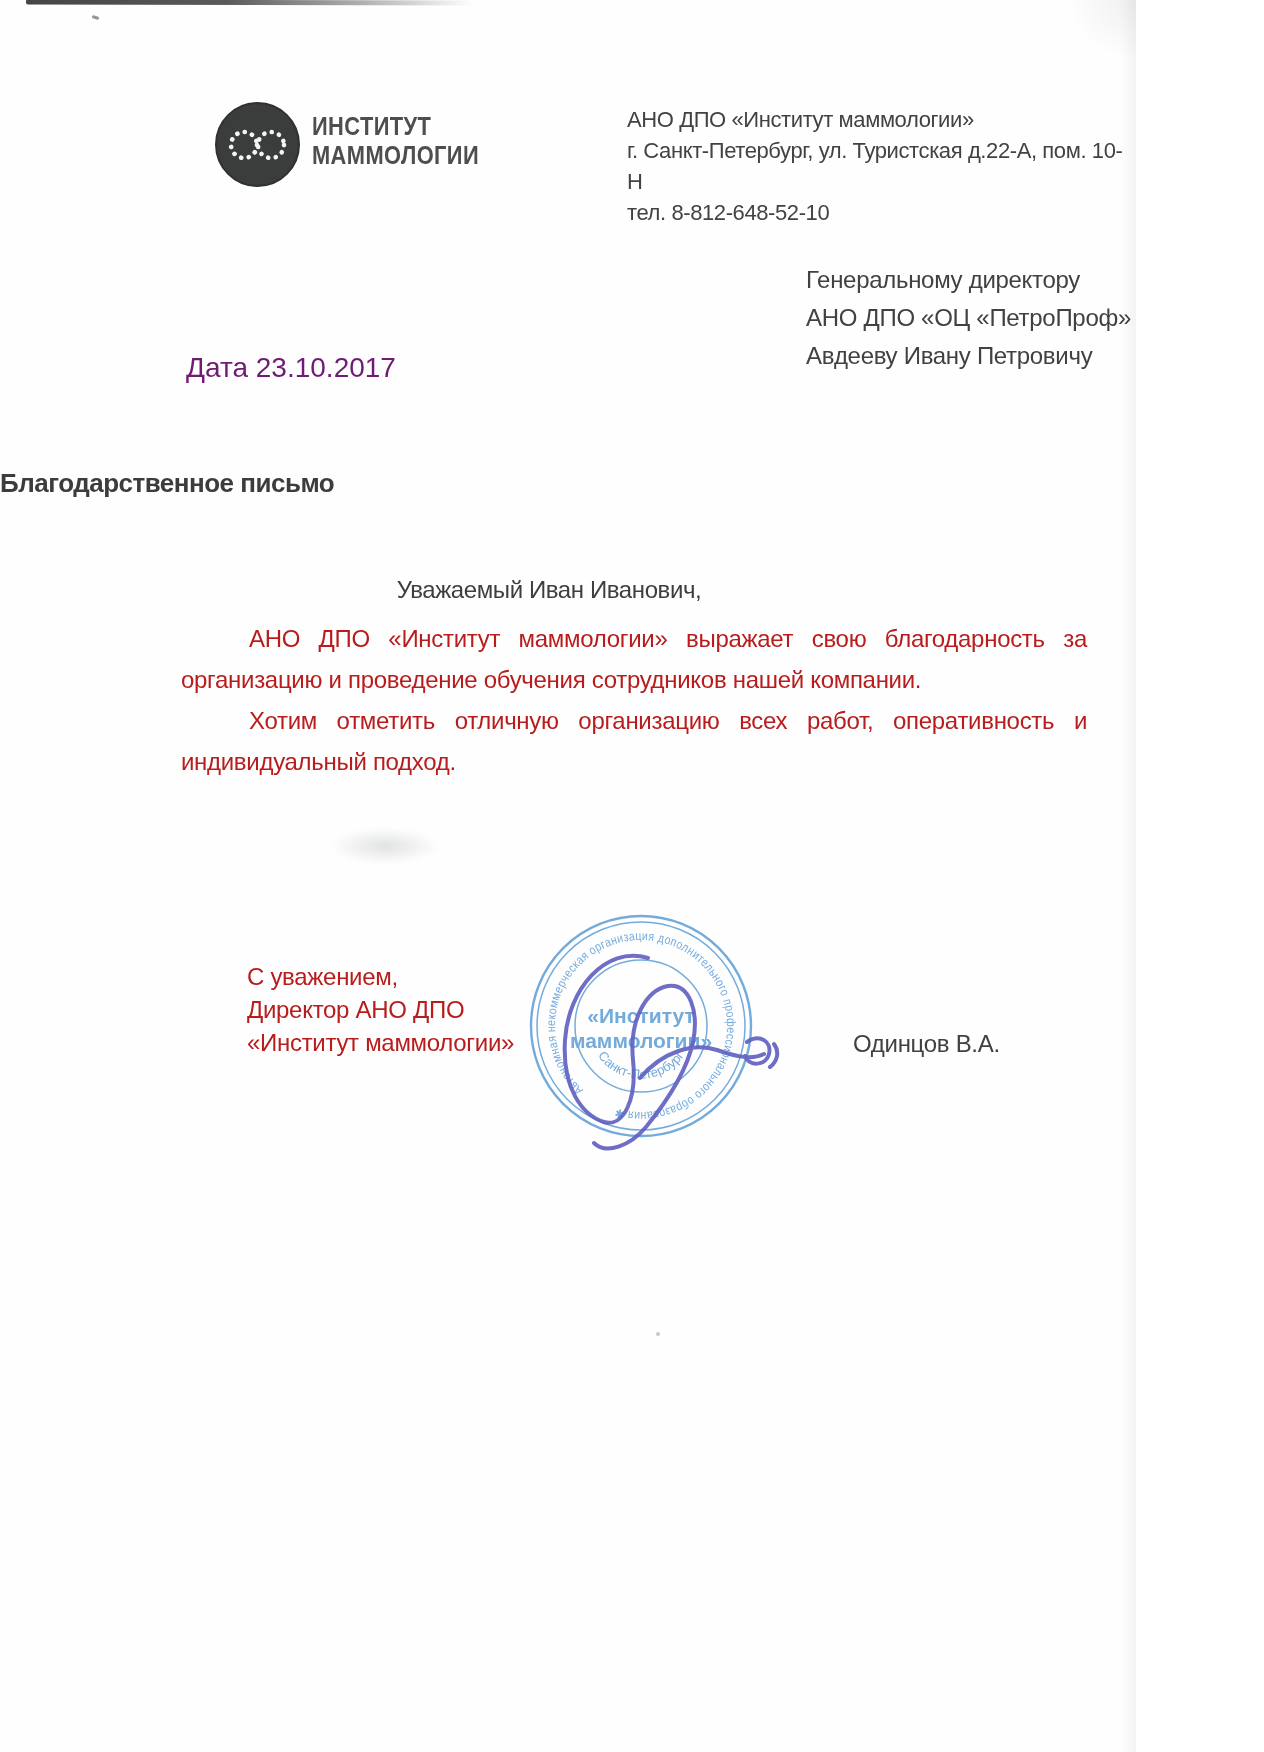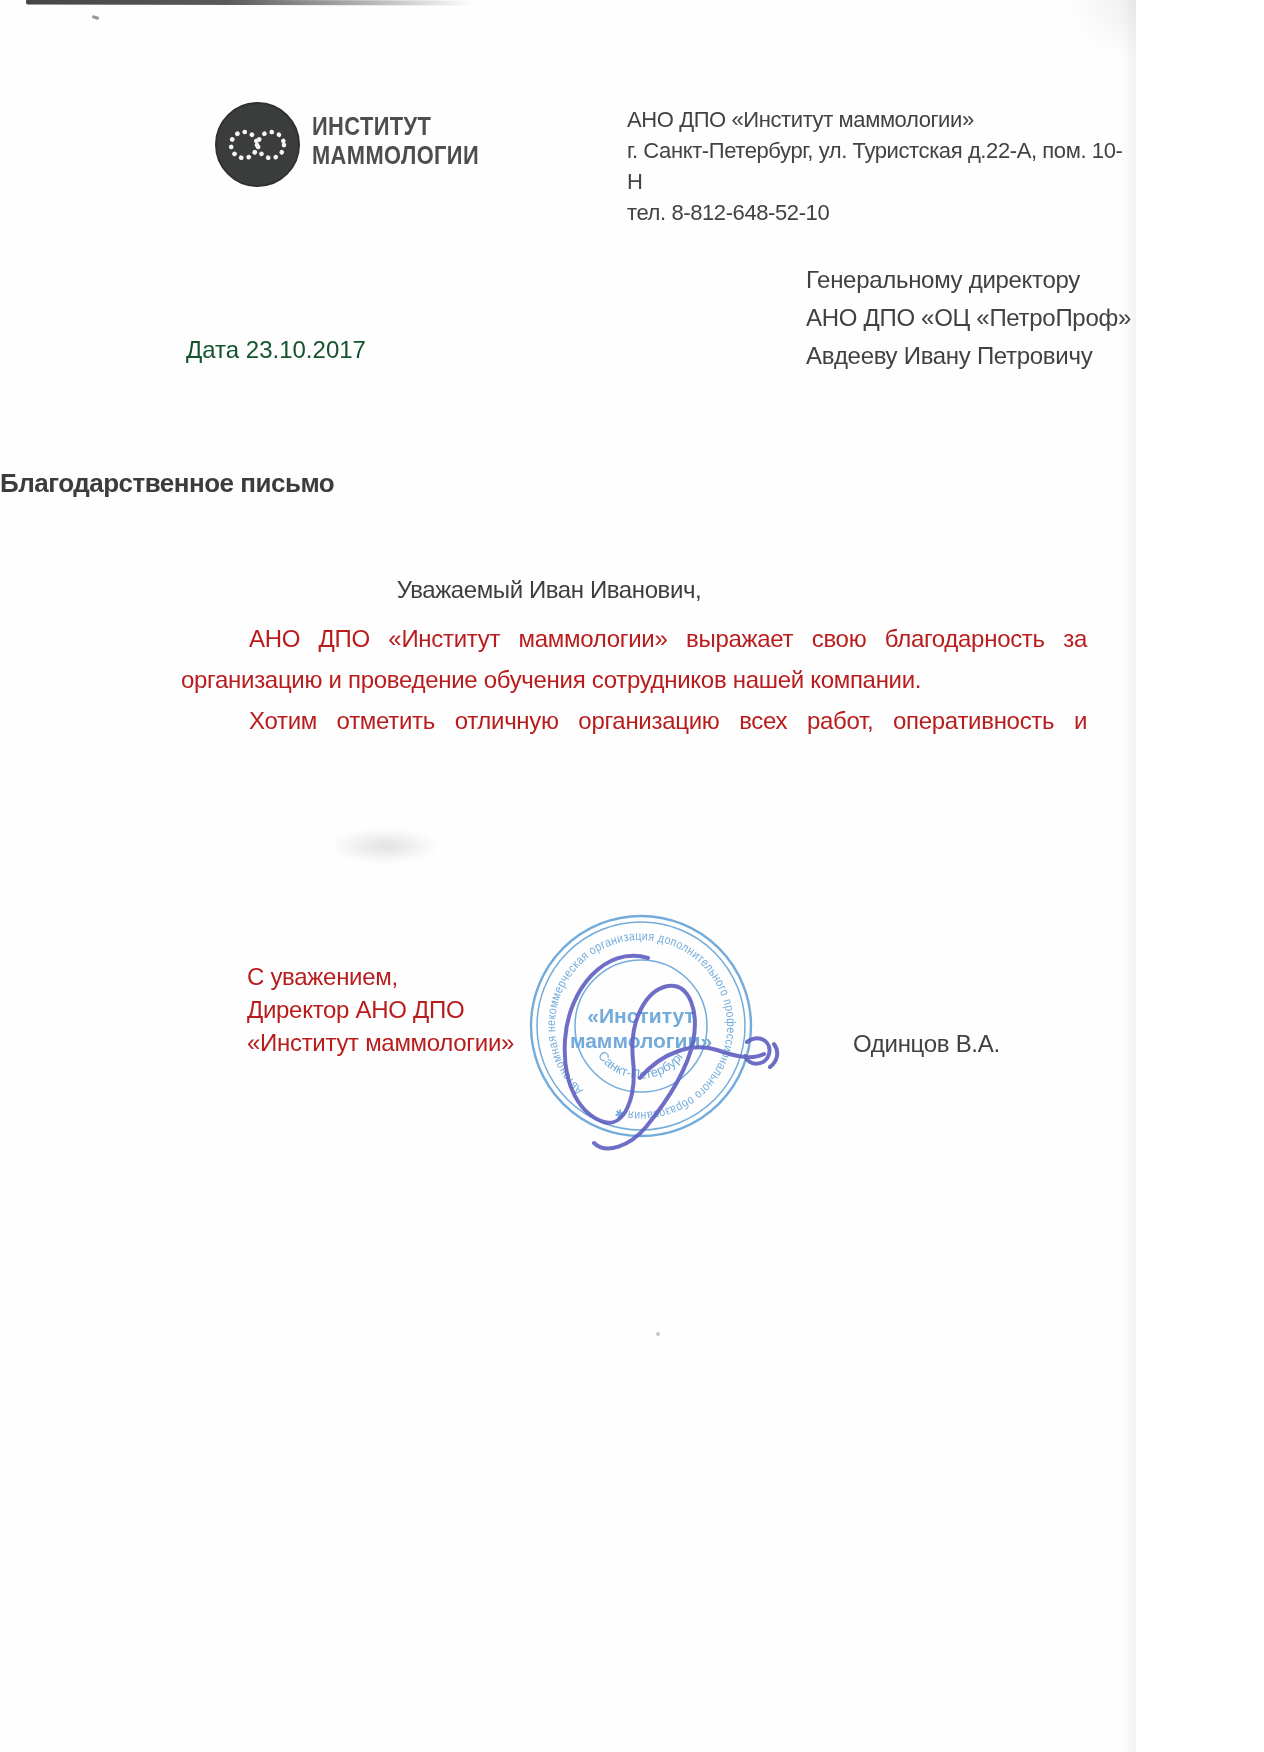--- a/index.html
+++ b/index.html
@@ -54,22 +54,22 @@
     position: absolute; left: 627px; top: 104px;
     font-size: 22px; line-height: 31px; color: #424242; letter-spacing: -0.4px;
   }
 
   .recipient {
     position: absolute; left: 806px; top: 245px;
     font-size: 24px; line-height: 38px; color: #414141; letter-spacing: -0.3px; margin-top: 16px;
   }
 
   .date-line {
-    position: absolute; left: 186px; top: 336px;
-    font-size: 24px; color: #14532d;
+    position: absolute; left: 186px; top: 352px;
+    font-size: 28px; color: #701a75;
   }
 
   .letter-title {
     position: absolute; left: 0; top: 468px; width: 100%;
     text-align: left; font-size: 26px; font-weight: bold;
     color: #3c3c3c; letter-spacing: -0.5px;
   }
 
   .salutation {
     position: absolute; left: 0; top: 576px; width: 100%;
@@ -137,20 +137,21 @@
   <div class="date-line">Дата 23.10.2017</div>
 
   <div class="letter-title">Благодарственное письмо</div>
 
   <div class="salutation">Уважаемый Иван Иванович,</div>
 
   <div class="letter-body">
     <div class="p-line first">АНО ДПО «Институт маммологии» выражает свою благодарность за</div>
     <div class="p-line last">организацию и проведение обучения сотрудников нашей компании.</div>
     <div class="p-line first">Хотим отметить отличную организацию всех работ, оперативность и</div>
+    <div class="p-line last">индивидуальный подход.</div>
   </div>
 
   <div class="signoff">
     <div>С уважением,</div>
     <div>Директор АНО ДПО</div>
     <div>«Институт маммологии»</div>
   </div>
 
   <div class="stamp">
     <svg width="250" height="250" viewBox="0 0 250 250" aria-hidden="true">

